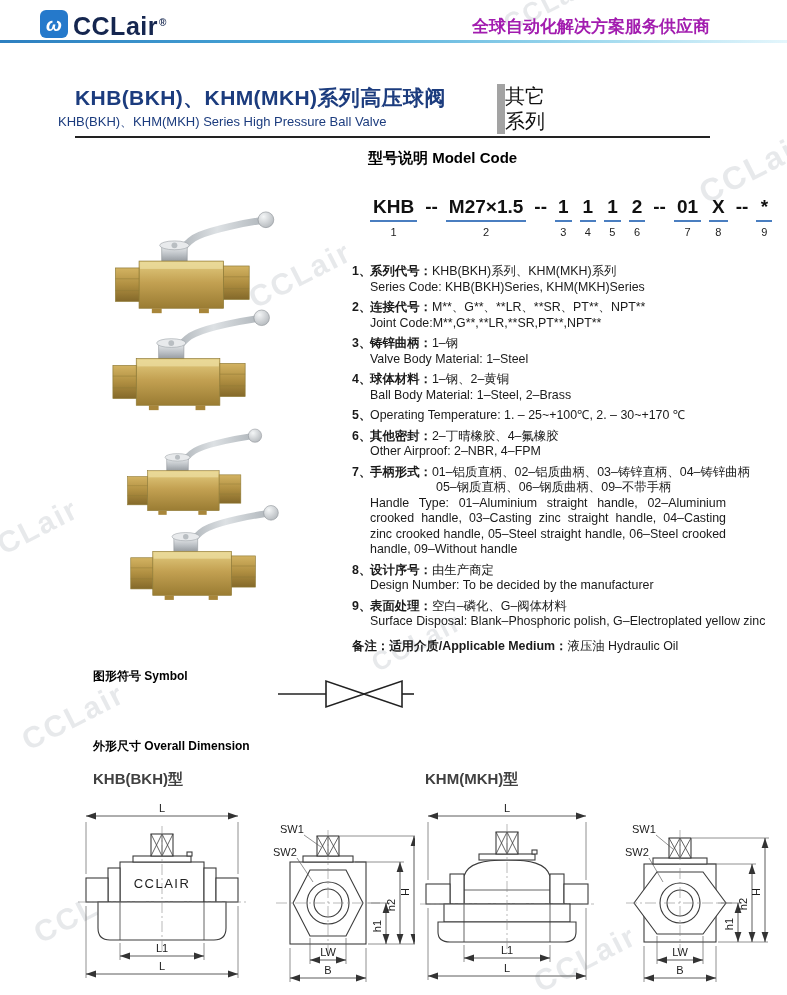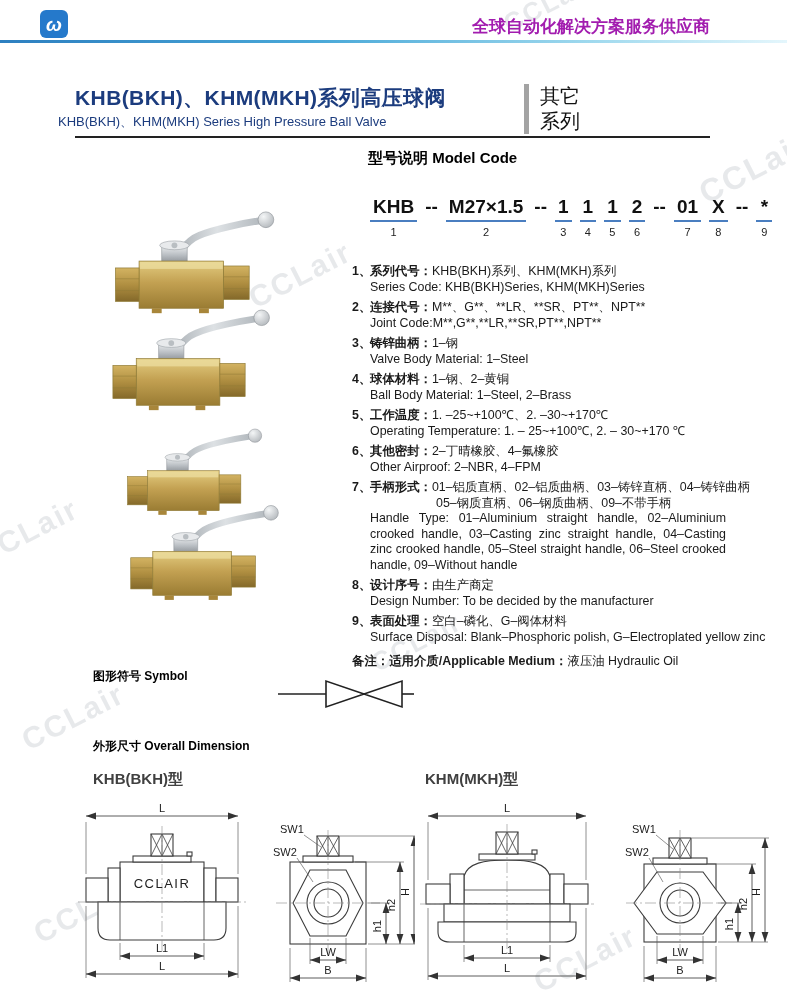--- a/index.html
+++ b/index.html
@@ -11,21 +11,21 @@
              display:flex;align-items:center;justify-content:center;
              color:#fff;font-weight:bold;font-style:italic;font-size:19px;line-height:1;}
   .logo-word{font-size:25px;font-weight:bold;color:#15264f;letter-spacing:.5px;margin-left:5px;line-height:32px;}
   .logo-reg{font-size:10px;color:#15264f;vertical-align:super;margin-left:1px;}
   .slogan{position:absolute;right:77px;top:15px;font-size:17px;font-weight:bold;color:#a21caf;}
   .header-rule{position:absolute;left:0;top:40px;width:787px;height:3px;
                background:linear-gradient(90deg,#2d7fc0 0%,#49a8d8 40%,#9fd9ee 75%,#e4f6fc 100%);}
   
   .title-zh{position:absolute;left:75px;top:84px;font-size:21px;font-weight:bold;color:#1c3c7e;letter-spacing:.4px;}
   .title-en{position:absolute;left:58px;top:113px;font-size:13px;color:#1c3c7e;}
-  .side-tab{position:absolute;left:524px;top:84px;border-left:5px solid #a3a3a3;padding-left:11px;}
+  .side-tab{position:absolute;left:497px;top:84px;border-left:8px solid #a3a3a3;}
   .side-tab div{font-family:"Liberation Serif",serif;font-size:20px;line-height:25px;color:#111;}
   .title-rule{position:absolute;left:75px;top:136px;width:635px;height:2px;background:#222;}
   
   .mc-heading{position:absolute;left:368px;top:149px;font-size:15px;font-weight:bold;color:#000;}
   .mc-row{position:absolute;left:366px;top:196px;display:flex;align-items:flex-start;}
   .mc-seg{display:flex;flex-direction:column;align-items:center;margin:0 4px;}
   .mc-t{font-size:19px;font-weight:bold;color:#111;padding:0 3px;min-width:10px;text-align:center;white-space:nowrap;}
   .mc-u{align-self:stretch;border-bottom:2px solid #4a7ec0;margin-top:2px;}
   .mc-n{font-size:11px;margin-top:4px;color:#222;}
   .mc-seg.sep{margin:0 1px;}
@@ -66,20 +66,21 @@
   <div class="wm" style="left:695px;top:150px;font-size:32px;">CCLair</div>
   <div class="wm" style="left:245px;top:258px;font-size:30px;">CCLair</div>
   <div class="wm" style="left:-28px;top:515px;font-size:30px;">CCLair</div>
   <div class="wm" style="left:368px;top:627px;font-size:26px;">CCLair</div>
   <div class="wm" style="left:18px;top:700px;font-size:30px;">CCLair</div>
   <div class="wm" style="left:30px;top:893px;font-size:30px;">CCLair</div>
   <div class="wm" style="left:530px;top:942px;font-size:30px;">CCLair</div>
 
   <div class="logo">
     <div class="logo-mark">ω</div>
+    <div class="logo-word"><span>CCLair</span><sup class="logo-reg">®</sup></div>
   </div>
   <div class="slogan">全球自动化解决方案服务供应商</div>
   <div class="header-rule"></div>
 
   <div class="title-zh">KHB(BKH)、KHM(MKH)系列高压球阀</div>
   <div class="title-en">KHB(BKH)、KHM(MKH) Series High Pressure Ball Valve</div>
   <div class="side-tab">
     <div>其它</div>
     <div>系列</div>
   </div>
@@ -179,21 +180,20 @@
     <div class="spec">
       <span class="spec-num">4、</span>
       <span class="spec-body">
         <span class="spec-zh"><span class="lab">球体材料：</span><span>1–钢、2–黄铜</span></span>
         <div class="spec-en">Ball Body Material: 1–Steel, 2–Brass</div>
       </span>
     </div>
     <div class="spec">
       <span class="spec-num">5、</span>
       <span class="spec-body">
-        <span class="spec-zh"><span class="lab">工作温度：</span><span>1. –25~+100℃、2. –30~+170℃</span></span>
         <div class="spec-en">Operating Temperature: 1. – 25~+100℃,  2. – 30~+170 ℃</div>
       </span>
     </div>
     <div class="spec">
       <span class="spec-num">6、</span>
       <span class="spec-body">
         <span class="spec-zh"><span class="lab">其他密封：</span><span>2–丁晴橡胶、4–氟橡胶</span></span>
         <div class="spec-en">Other Airproof: 2–NBR, 4–FPM</div>
       </span>
     </div>

